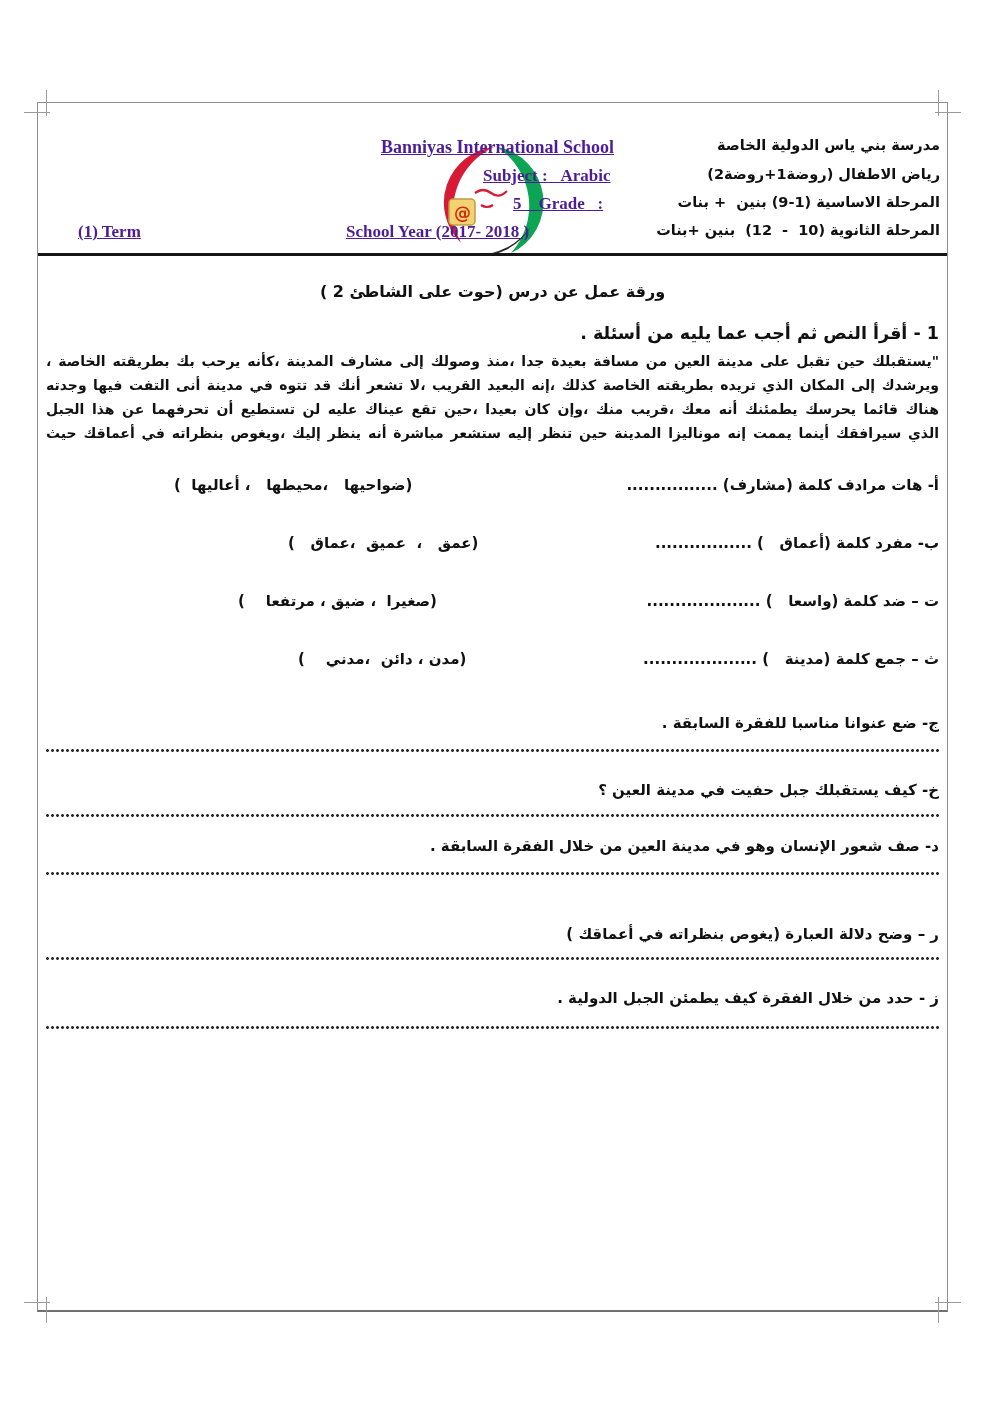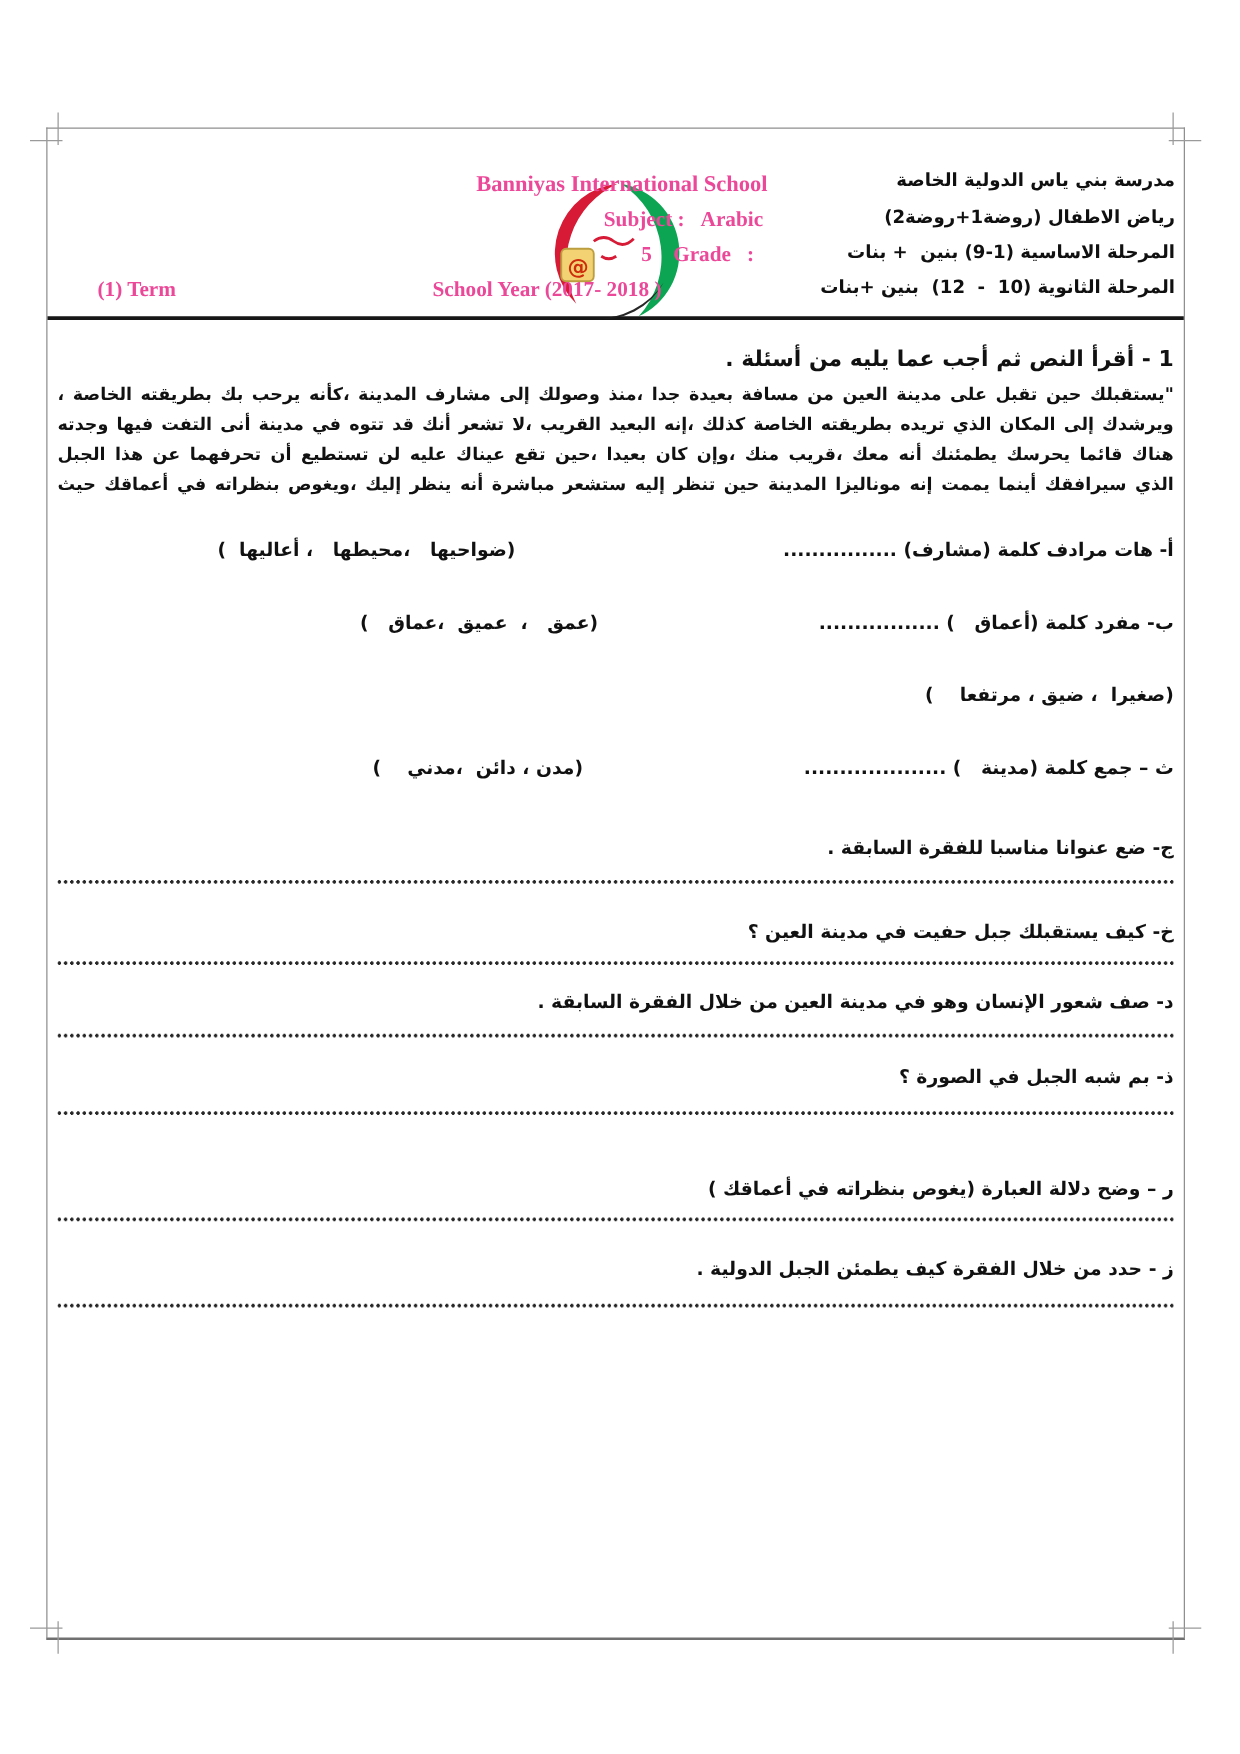--- a/index.html
+++ b/index.html
@@ -19,21 +19,21 @@
   .cm.tr-v { right:8px; top:-13px; } .cm.tr-h { right:-14px; top:9px; }
   .cm.bl-v { left:8px;  bottom:-13px; } .cm.bl-h { left:-14px; bottom:7px; }
   .cm.br-v { right:8px; bottom:-13px; } .cm.br-h { right:-14px; bottom:7px; }
 
   
   .header { position:relative; height:150px; border-bottom:3px solid #161616; }
   .hrow { position:absolute; left:0; right:0; height:24px; z-index:2; }
   .r1 { top:34px; } .r2 { top:63px; } .r3 { top:91px; } .r4 { top:119px; }
   .en {
     position:absolute; white-space:nowrap; font-family:"Liberation Serif", serif;
-    font-weight:bold; font-size:17px; color:#ec4899;
+    font-weight:bold; font-size:17px; color:#4c1d95;text-decoration:underline;
   }
   .ar {
     position:absolute; right:7px; white-space:nowrap; direction:rtl;
     font-weight:bold; font-size:14.5px; color:#101010;text-align:right;
   }
   .r1 .en { left:343px; font-size:18px; }
   .r2 .en { left:445px; }
   .r3 .en { left:475px;text-align:right; }
   .r4 .en.term { left:40px; }
   .r4 .en.year { left:308px; }
@@ -111,63 +111,61 @@
         <span class="ar">المرحلة الاساسية (1-9) بنين&nbsp; + بنات</span>
       </div>
       <div class="hrow r4">
         <span class="en term">(1) Term</span>
         <span class="en year">School Year (2017- 2018 )</span>
         <span class="ar">المرحلة الثانوية (10&nbsp; -&nbsp; 12)&nbsp; بنين +بنات</span>
       </div>
     </div>
 
     <div class="content">
+      <div class="ws-title">ورقة عمل عن درس (حوت على الشاطئ 2 )</div>
       <div class="instruction">1 - أقرأ النص ثم أجب عما يليه من أسئلة .</div>
 
       <div class="passage">
         <div class="pline">"يستقبلك حين تقبل على مدينة العين من مسافة بعيدة جدا ،منذ وصولك إلى مشارف المدينة ،كأنه يرحب بك بطريقته الخاصة ،</div>
         <div class="pline">ويرشدك إلى المكان الذي تريده بطريقته الخاصة كذلك ،إنه البعيد القريب ،لا تشعر أنك قد تتوه في مدينة أنى التفت فيها وجدته</div>
         <div class="pline">هناك قائما يحرسك يطمئنك أنه معك ،قريب منك ،وإن كان بعيدا ،حين تقع عيناك عليه لن تستطيع أن تحرفهما عن هذا الجبل</div>
         <div class="pline">الذي سيرافقك أينما يممت إنه موناليزا المدينة حين تنظر إليه ستشعر مباشرة أنه ينظر إليك ،ويغوص بنظراته في أعماقك حيث</div>
       </div>
 
       <div class="mcq">
         <div class="mcq-row pl-a">
           <span class="qdots">أ- هات مرادف كلمة (مشارف) ................</span>
           <span class="choices">(ضواحيها&nbsp;&nbsp;&nbsp;،محيطها&nbsp;&nbsp;&nbsp;، أعاليها&nbsp; )</span>
         </div>
         <div class="mcq-row pl-b">
           <span class="qdots">ب- مفرد كلمة (أعماق&nbsp;&nbsp; ) .................</span>
           <span class="choices">(عمق&nbsp;&nbsp;&nbsp;،&nbsp; عميق&nbsp; ،عماق&nbsp;&nbsp; )</span>
         </div>
         <div class="mcq-row pl-t">
+          <span class="qdots">ت – ضد كلمة (واسعا&nbsp;&nbsp; ) ....................</span>
           <span class="choices">(صغيرا&nbsp;&nbsp;، ضيق ، مرتفعا&nbsp;&nbsp;&nbsp; )</span>
         </div>
         <div class="mcq-row pl-th">
           <span class="qdots">ث – جمع كلمة (مدينة&nbsp;&nbsp; ) ....................</span>
           <span class="choices">(مدن ، دائن&nbsp;&nbsp;،مدني&nbsp;&nbsp;&nbsp; )</span>
         </div>
       </div>
 
       <div class="oq q-j">
         <div class="qt">ج- ضع عنوانا مناسبا للفقرة السابقة .</div>
         <div class="dotline"></div>
       </div>
       <div class="oq q-kh">
         <div class="qt">خ- كيف يستقبلك جبل حفيت في مدينة العين ؟</div>
         <div class="dotline"></div>
       </div>
       <div class="oq q-d">
         <div class="qt">د- صف شعور الإنسان وهو في مدينة العين من خلال الفقرة السابقة .</div>
         <div class="dotline"></div>
       </div>
-      <div class="oq q-dh">
-        <div class="qt">ذ- بم شبه الجبل في الصورة ؟</div>
-        <div class="dotline"></div>
-      </div>
       <div class="oq q-r">
         <div class="qt">ر – وضح دلالة العبارة (يغوص بنظراته في أعماقك )</div>
         <div class="dotline"></div>
       </div>
       <div class="oq q-z">
         <div class="qt">ز - حدد من خلال الفقرة كيف يطمئن الجبل الدولية .</div>
         <div class="dotline"></div>
       </div>
     </div>
   </div>

